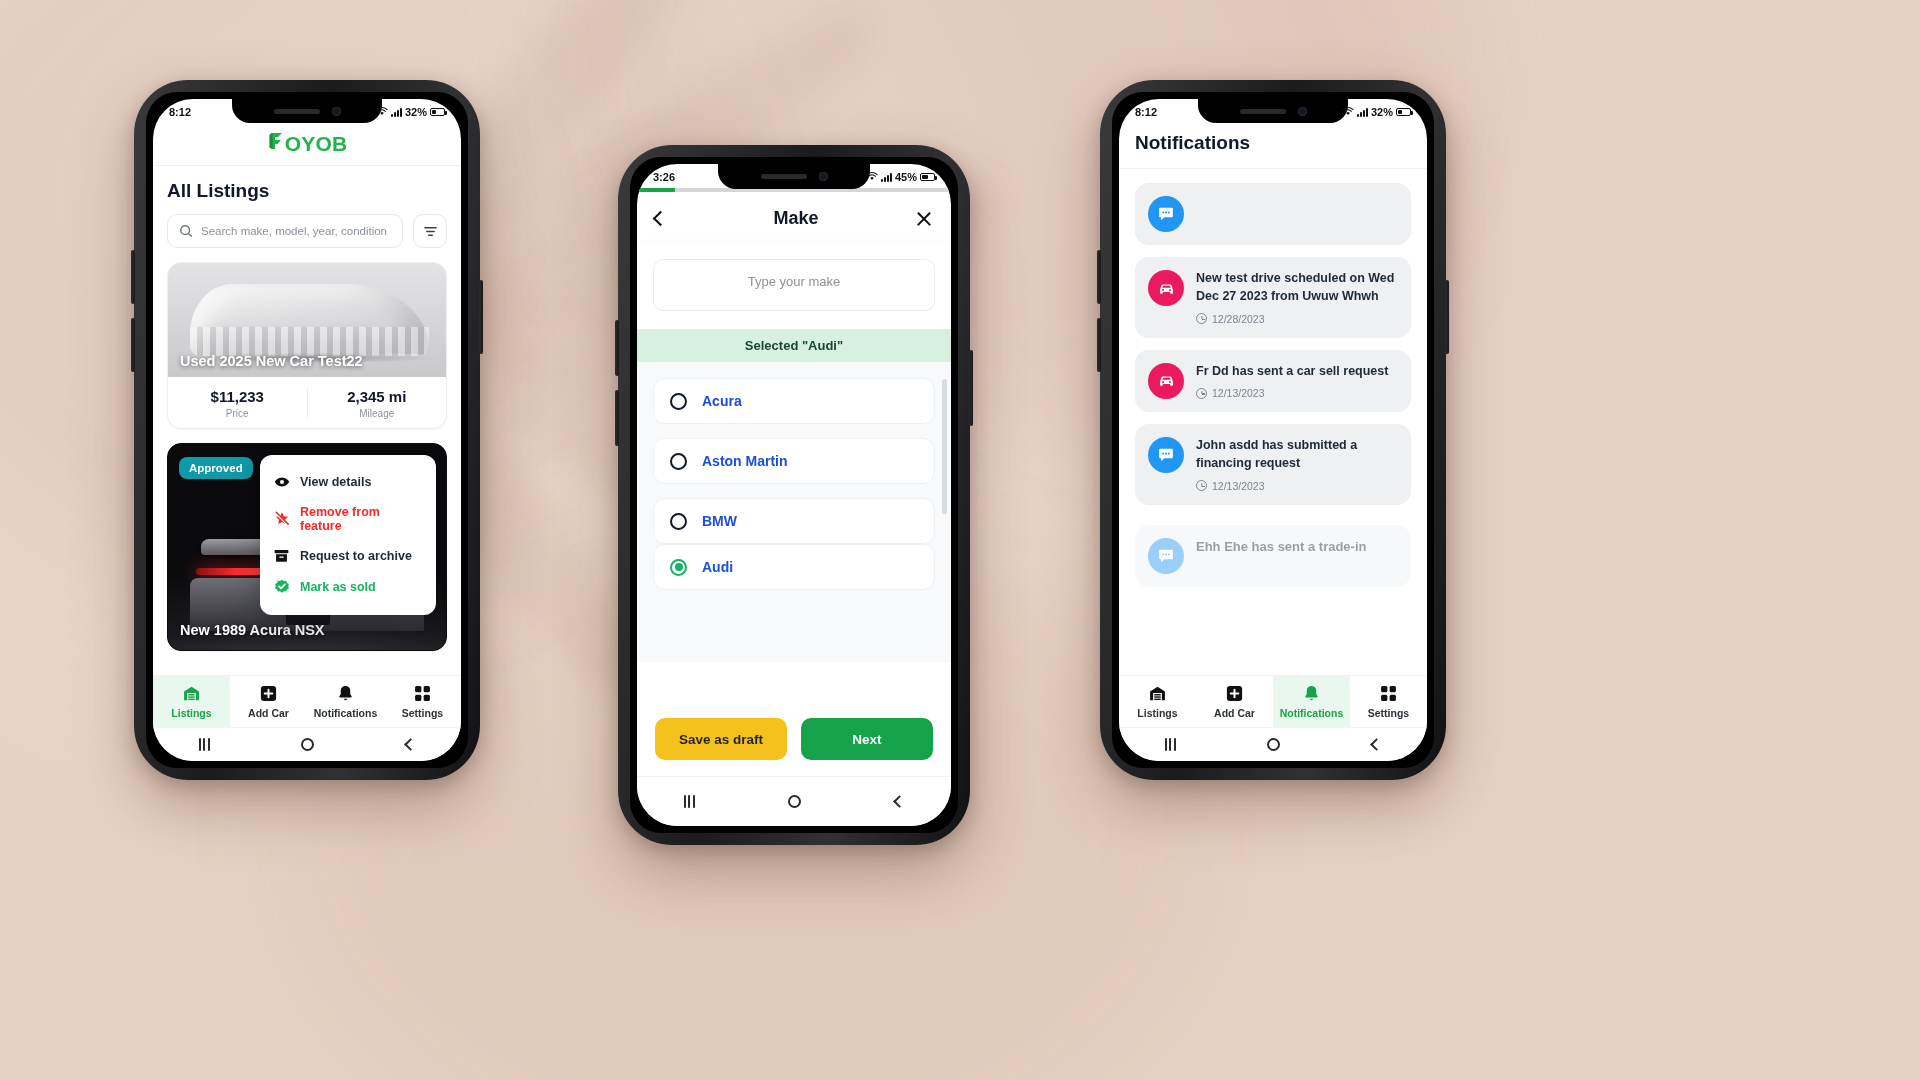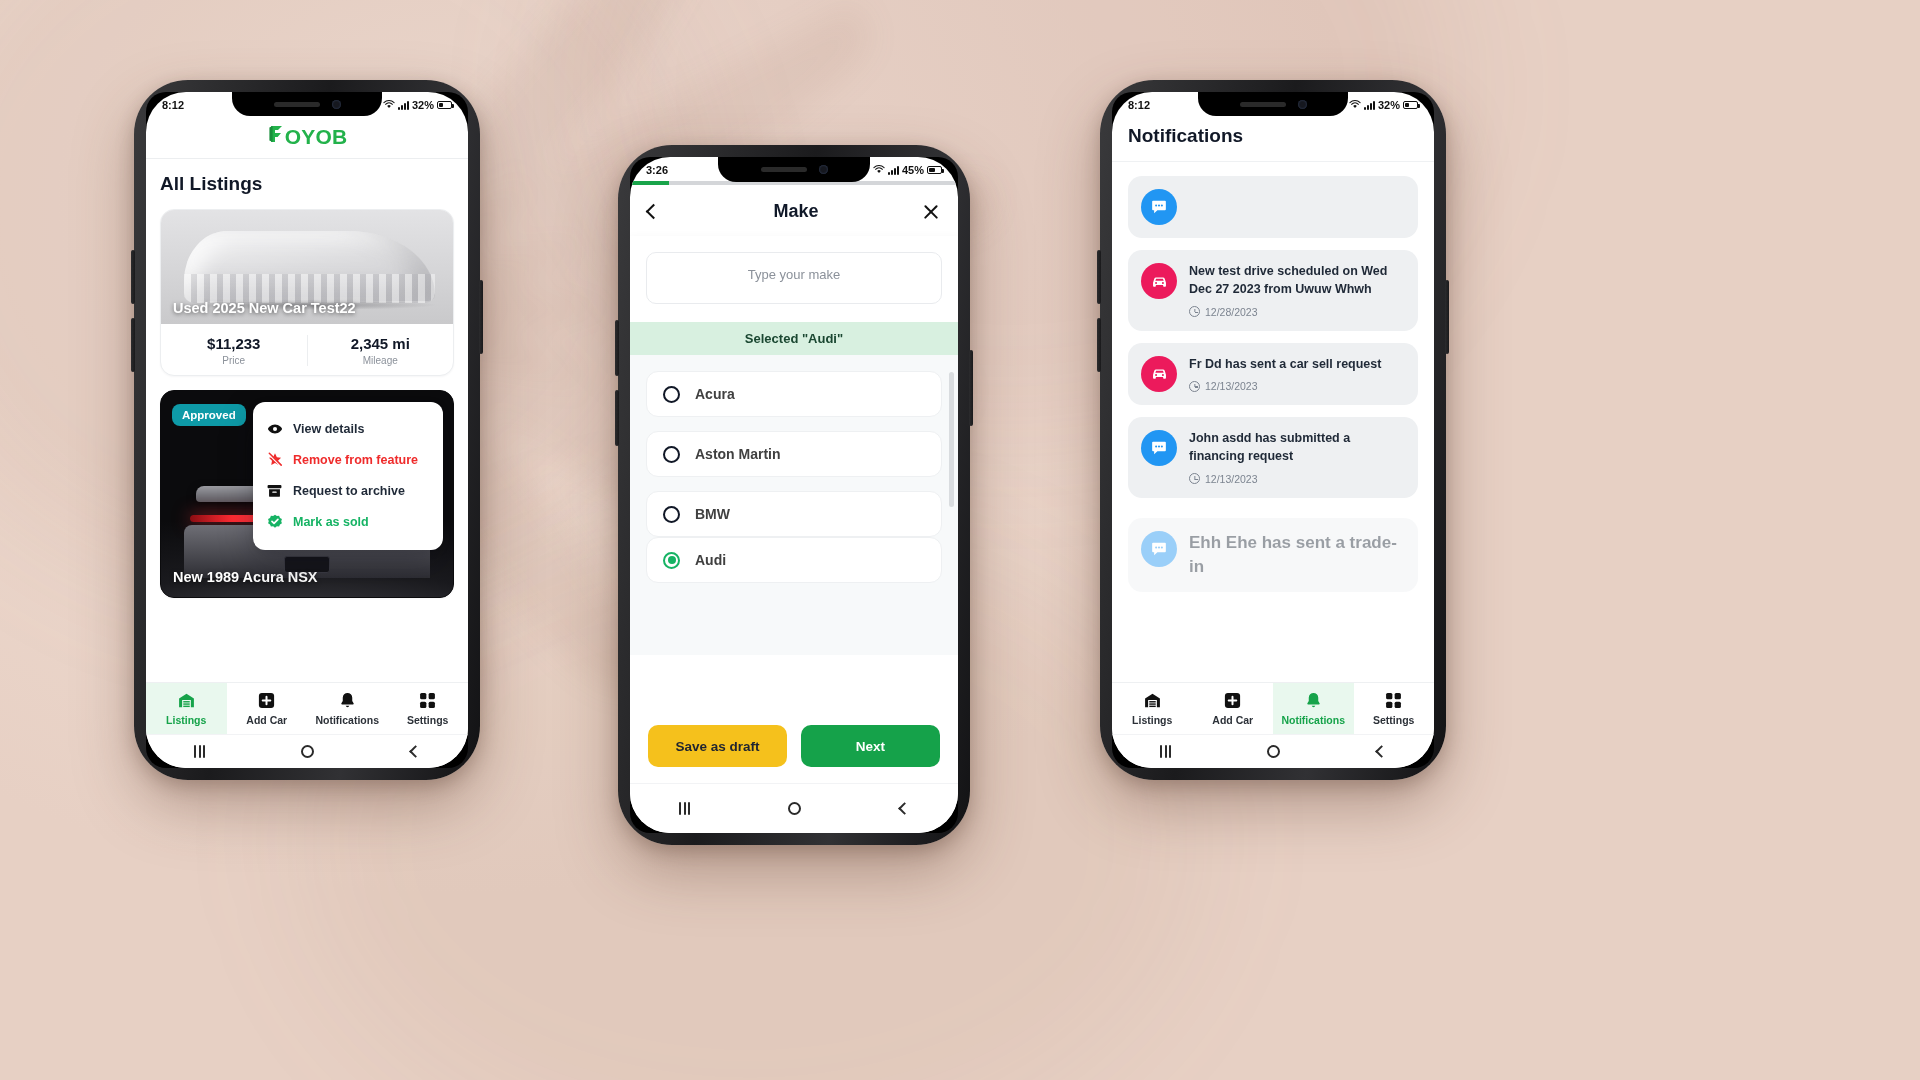--- a/index.html
+++ b/index.html
@@ -41,23 +41,23 @@
     position: absolute;
     border-radius: 54px;
     background: linear-gradient(100deg,#ララ 0%, #2b2b2d 100%);
     background: linear-gradient(100deg,#3a3a3c 0%, #1b1b1d 42%, #313134 70%, #121214 100%);
     box-shadow: 0 26px 60px rgba(90,55,40,0.35), 0 6px 18px rgba(60,35,25,0.25);
     padding: 12px;
   }
   .phone-inner {
     position: relative;
     width: 100%; height: 100%;
-    border-radius: 20px;
+    border-radius: 31px;
     background: #000;
-    padding: 0;
+    padding: 7px;
     overflow: hidden;
   }
   .screen {
     position: relative;
     width: 100%; height: 100%;
     border-radius: 40px;
     background: #fff;
     overflow: hidden;
   }
   .notch {
@@ -204,21 +204,21 @@
   .selected-banner { background:#d8f0e0; text-align:center; font-weight:700; color:#1a4731; }
 
   .opt-list { background:#f7f9fa; overflow:hidden; }
   .opt {
     display:flex; align-items:center; background:#fff;
     border:1px solid #eef0f2; border-radius:12px;
   }
   .radio { border-radius:50%; border:2.4px solid #111827; }
   .radio.on { border-color:#16b364; display:flex; align-items:center; justify-content:center; }
   .radio.on i { display:block; border-radius:50%; background:#16b364; }
-  .opt-label { font-weight:700; color:#404040; }
+  .opt-label { font-weight:700; color:#1d4ed8; }
 
   .action-bar { position:absolute; left:0; right:0; display:flex; gap:14px; background:#fff; z-index:25; }
   .btn { flex:1; border:none; border-radius:10px; font-weight:800; cursor:pointer; font-family:inherit; }
   .btn-draft { background:#f5c11c; color:#1f2430; }
   .btn-next { background:#15a24a; color:#fff; }
 
   .scroll-ind { position:absolute; background:#d9dcdf; border-radius:3px; }
 
   
   .notif-card { display:flex; align-items:flex-start; gap:12px; background:#eef0f2; border-radius:14px; }
@@ -292,20 +292,38 @@
                 <path d="M2.4 3.6 5.6 2v16l-3.2-1.6V3.6z" fill="#1a8f3c"></path>
               </svg>
           </span>
           <span class="word">OYOB</span>
         </div>
       </div>
 
       <div style="padding:0 14px;">
         <div class="page-title" style="font-size:19px; margin:14px 0 12px;">All Listings</div>
 
+        <div class="searchrow">
+          <div class="searchbox" style="height:34px; padding:0 11px;">
+            <span style="display:flex;">
+              <svg width="14" height="14" viewBox="0 0 16 16">
+                  <circle cx="7" cy="7" r="5" stroke="#6b7280" stroke-width="1.6" fill="none"></circle>
+                  <path d="M10.8 10.8 14 14" stroke="#6b7280" stroke-width="1.6" stroke-linecap="round"></path>
+                </svg>
+            </span>
+            <span class="ph" style="font-size:11.5px;">Search make, model, year, condition</span>
+          </div>
+          <div class="filter-btn" style="width:34px; height:34px;">
+            <span style="display:flex;">
+              <svg width="15" height="15" viewBox="0 0 16 16">
+                <path d="M2 4h12M4 8h8M6 12h4" stroke="#374151" stroke-width="1.5" stroke-linecap="round"></path>
+              </svg>
+            </span>
+          </div>
+        </div>
 
         <div class="listing-card" style="margin-top:14px;">
           <div class="listing-photo" style="height:114px;">
             <div class="car-covered">
               <div class="cover-body"></div>
               <div class="cover-drape"></div>
               <div class="cover-shadow"></div>
             </div>
             <div class="photo-title" style="font-size:14.5px; padding:0 12px 8px;">Used 2025 New Car Test22</div>
           </div>
@@ -654,21 +672,21 @@
         <div class="notif-card" style="padding:13px 13px; opacity:.45;">
           <span class="notif-ico ico-msg" style="width:36px; height:36px;">
             <svg width="18" height="18" viewBox="0 0 20 20">
                 <path d="M3.4 3h13.2a1 1 0 0 1 1 1v8.6a1 1 0 0 1-1 1H8.2L4.6 17v-3.4H3.4a1 1 0 0 1-1-1V4a1 1 0 0 1 1-1Z" fill="#fff"></path>
                 <circle cx="6.8" cy="8.3" r="1.15" fill="#2196f3"></circle>
                 <circle cx="10" cy="8.3" r="1.15" fill="#2196f3"></circle>
                 <circle cx="13.2" cy="8.3" r="1.15" fill="#2196f3"></circle>
               </svg>
           </span>
           <span class="notif-body">
-            <span class="notif-text" style="display:block; font-size:17px; line-height:1.42;">Ehh Ehe has sent a trade-in</span>
+            <span class="notif-text" style="display:block; font-size:13px; line-height:1.42;">Ehh Ehe has sent a trade-in</span>
           </span>
         </div>
 
       </div>
 
       <div class="bottom-nav" style="height:52px; bottom:34px;">
         <div class="nav-item">
           <span style="display:flex;">
             <svg width="19" height="19" viewBox="0 0 20 20">
                 <path d="M2.2 8 10 3l7.8 5v9.2h-3.2V9.6H5.4v7.6H2.2V8Z" fill="#111"></path>

